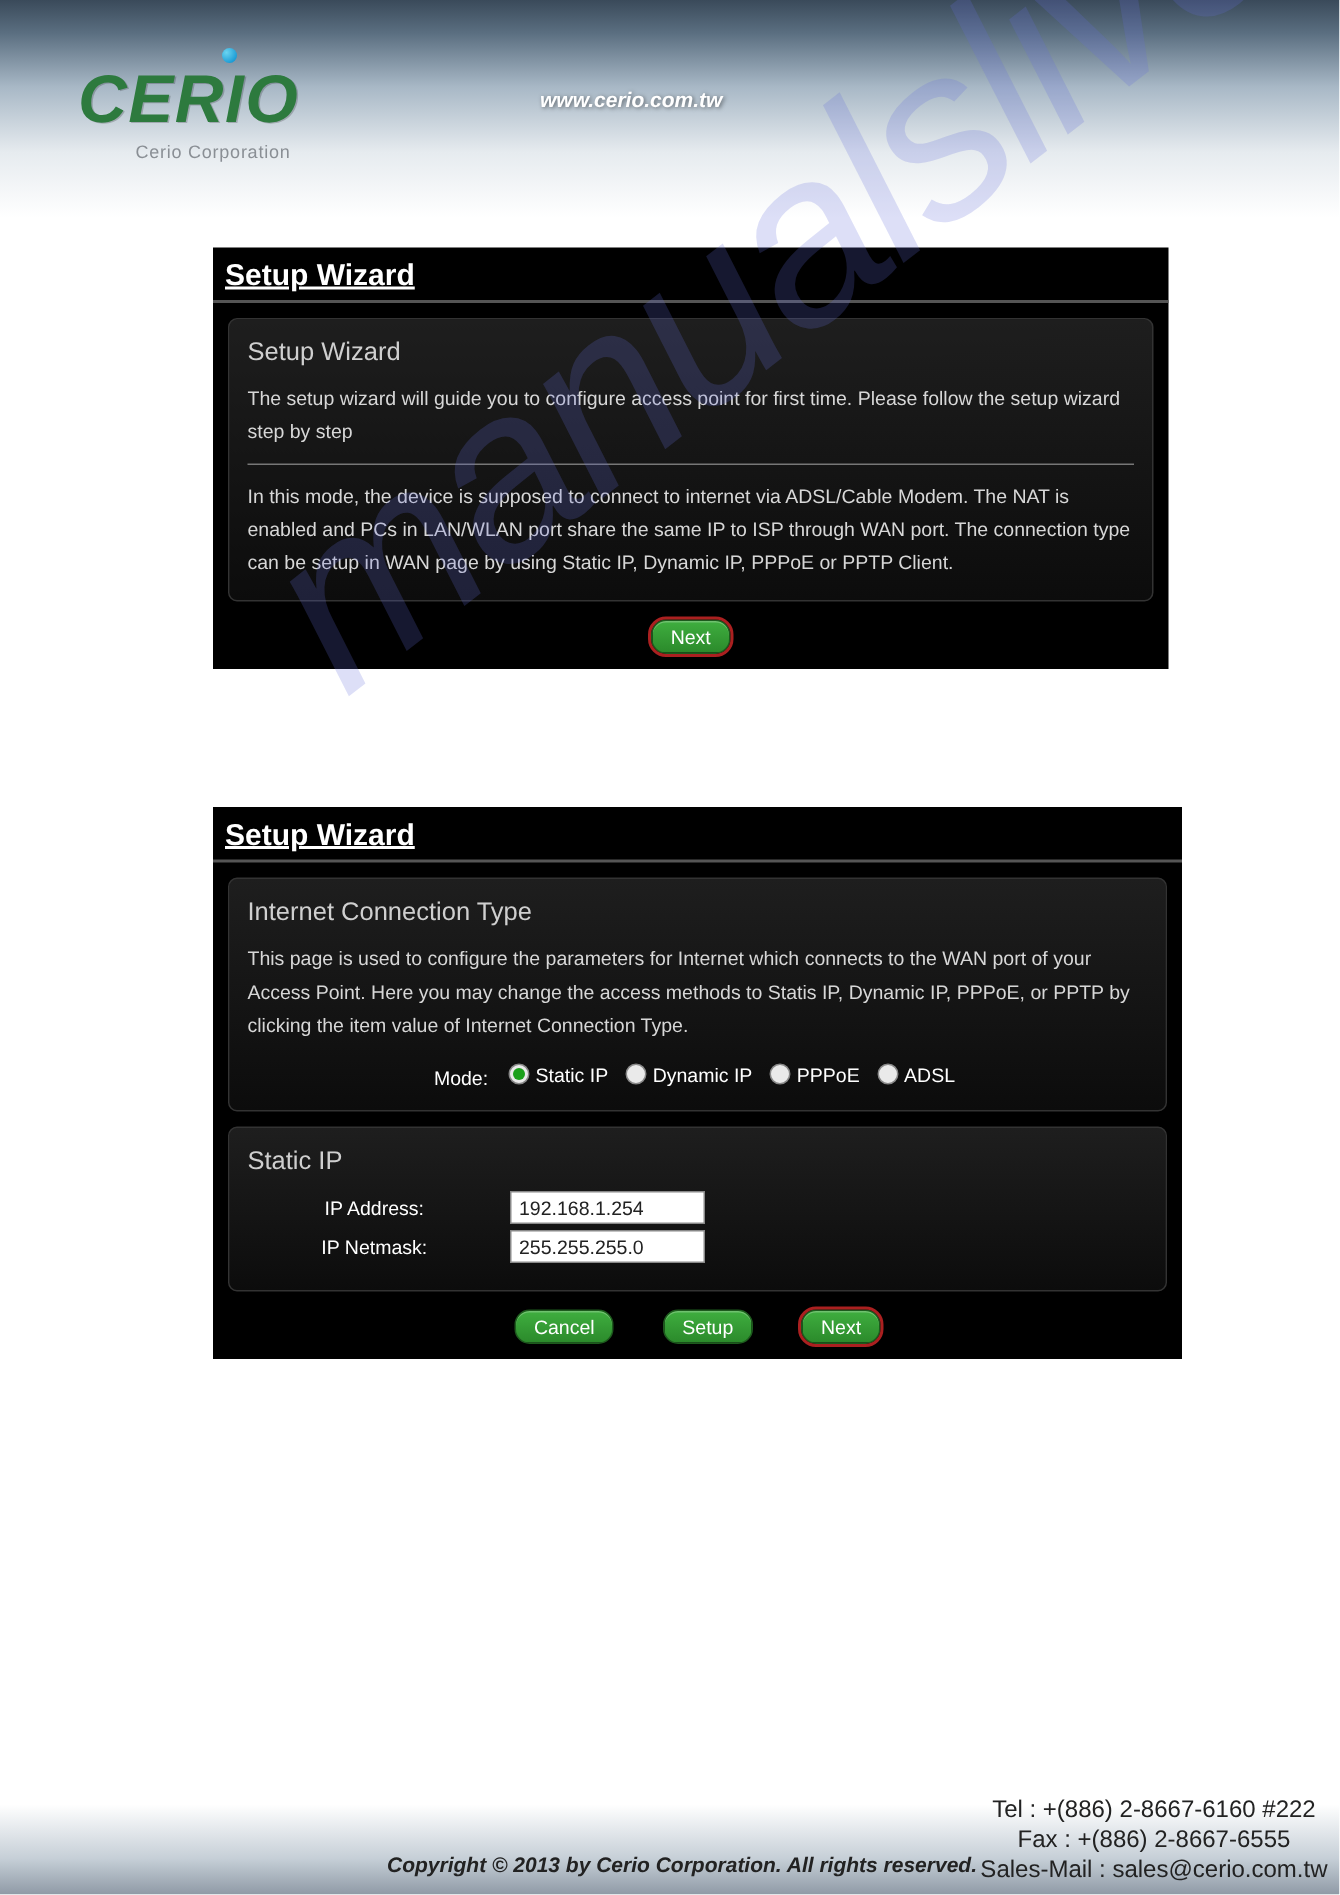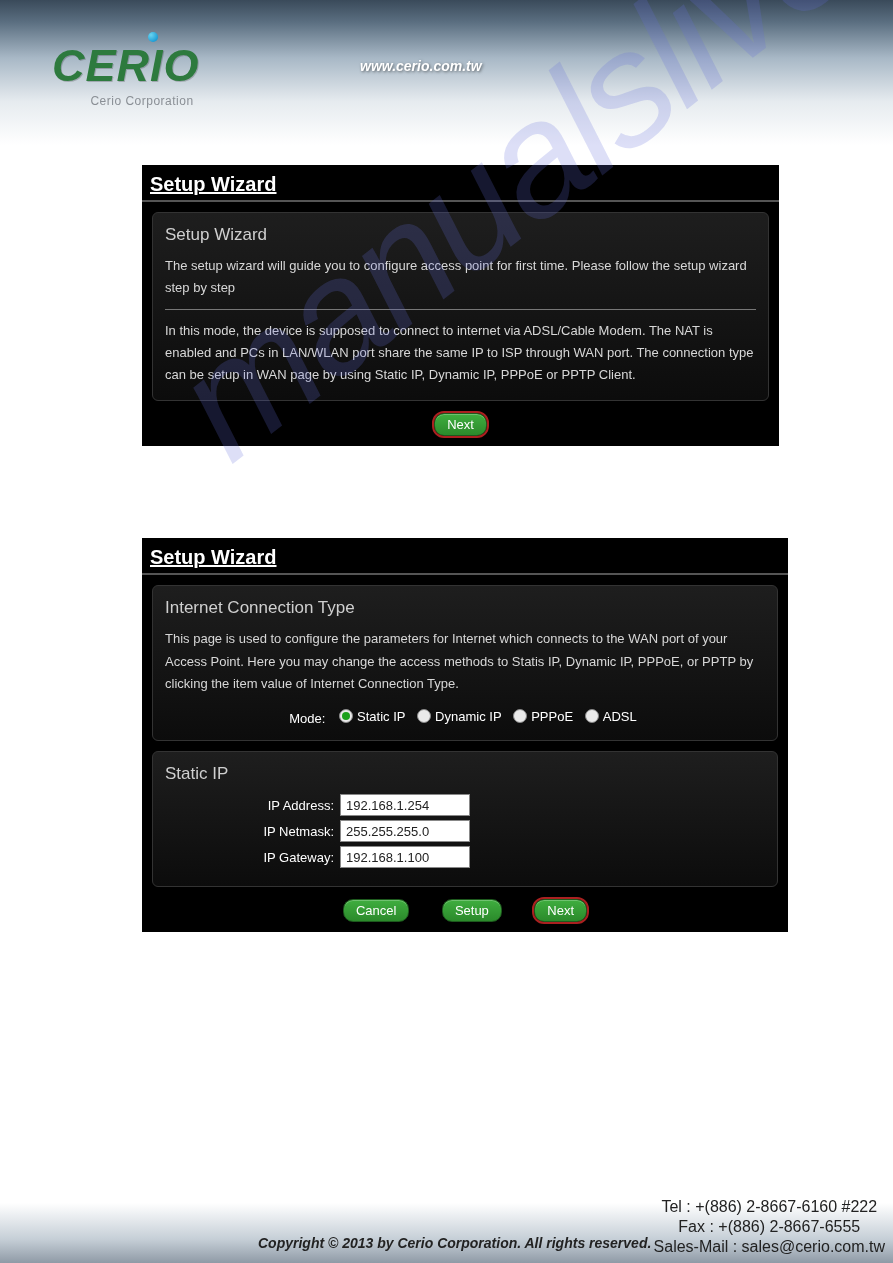--- a/index.html
+++ b/index.html
@@ -158,21 +158,21 @@
     border-radius: 50%;
     background: #1ba01b;
   }
   .form-row {
     display: flex;
     align-items: center;
     margin: 4px 0;
   }
   .form-label {
     width: 175px;
-    text-align: right;
+    text-align: center;
     color: #ffffff;
     font-size: 13px;
     padding-right: 6px;
   }
   .form-input {
     width: 130px;
     height: 22px;
     background: #ffffff;
     border: 1px solid #888;
     padding: 0 5px;
@@ -278,24 +278,20 @@
   <div class="panel-body">
     <div class="section-heading">Static IP</div>
     <div class="form-row">
       <span class="form-label">IP Address:</span>
       <input class="form-input" type="text" value="192.168.1.254" style="">
     </div>
     <div class="form-row">
       <span class="form-label">IP Netmask:</span>
       <input class="form-input" type="text" value="255.255.255.0" style="">
     </div>
-    <div class="form-row">
-      <span class="form-label">IP Gateway:</span>
-      <input class="form-input" type="text" value="192.168.1.100" style="">
-    </div>
   </div>
 
   <div class="btn-row">
     <span class="btn">Cancel</span>
     <span class="btn">Setup</span>
     <span class="btn btn-highlight">Next</span>
   </div>
 </div>
 
 <div class="watermark">manualslive.com</div>

